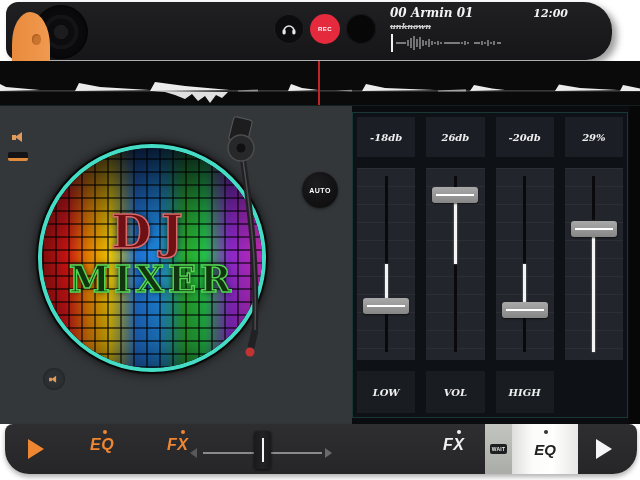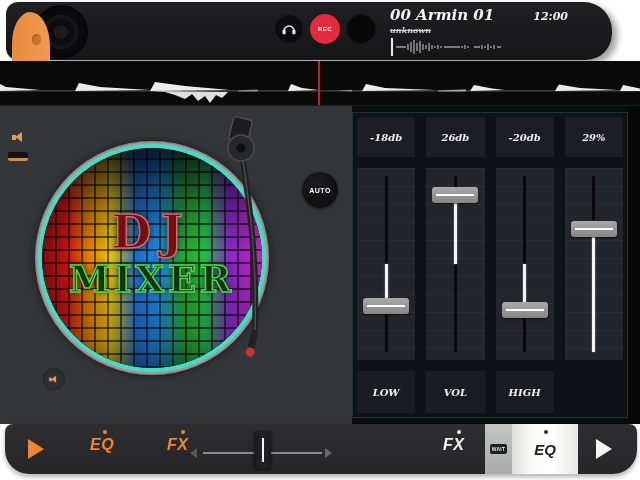--- a/index.html
+++ b/index.html
@@ -37,21 +37,21 @@
   .circle-btn {
     width:30px; height:30px; border-radius:50%;
     display:flex; align-items:center; justify-content:center;
   }
   .btn-headphones { background:#0c0c0e; box-shadow:inset 0 0 0 1px #222; }
   .btn-rec { background:#e42a3c; color:#fff; font-size:6px; font-weight:bold; letter-spacing:.5px; }
   .btn-record { background:#070708; box-shadow:inset 0 0 0 1px #1a1a1c; }
 
   .trackinfo { position:absolute; left:384px; top:4px; width:178px; }
   .ti-row { display:flex; justify-content:space-between; align-items:baseline; }
-  .ti-title { font-size:15px; color:#f2f2f2; }
+  .ti-title { font-size:12px; color:#f2f2f2; }
   .ti-time  { font-size:11px; color:#f2f2f2; }
   .ti-artist { font-size:8px; color:#cfcfcf; text-decoration:line-through; margin-top:1px; }
   .ti-wave { position:relative; margin-top:3px; width:130px; height:18px; }
   .ti-cursor { position:absolute; left:1px; top:0; width:1.5px; height:18px; background:#f0f0f0; }
 
   
   .wavestrip {
     position:absolute; left:0; top:61px; width:640px; height:45px;
     background:#0a0a0b; overflow:hidden;
     border-bottom:1px solid #10211f;
@@ -67,21 +67,21 @@
   .spk { position:relative; width:14px; height:11px; }
   .spk .box { position:absolute; left:0; top:3px; width:4px; height:5px; background:#e09a5a; }
   .spk .cone { position:absolute; left:3px; top:0; width:0; height:0;
     border-top:5.5px solid transparent; border-bottom:5.5px solid transparent; border-right:7px solid #e09a5a; }
   .vol-gauge {
     position:absolute; left:8px; top:46px; width:20px; height:9px;
     background:#141416; border-radius:2px; border-bottom:3px solid #e08a3c;
   }
   .disc {
     position:absolute; left:35px; top:35px; width:234px; height:234px; border-radius:50%;
-    background:#a3a3a3;
+    background:#000000;
     box-shadow:0 0 10px rgba(0,0,0,.6), inset 0 0 3px #555;
     padding:3px;
   }
   .disc-ring {
     width:100%; height:100%; border-radius:50%;
     border:4px solid #45dcc6; overflow:hidden; position:relative;
     background:#101014;
   }
   .disc-art {
     position:absolute; inset:0; border-radius:50%;

